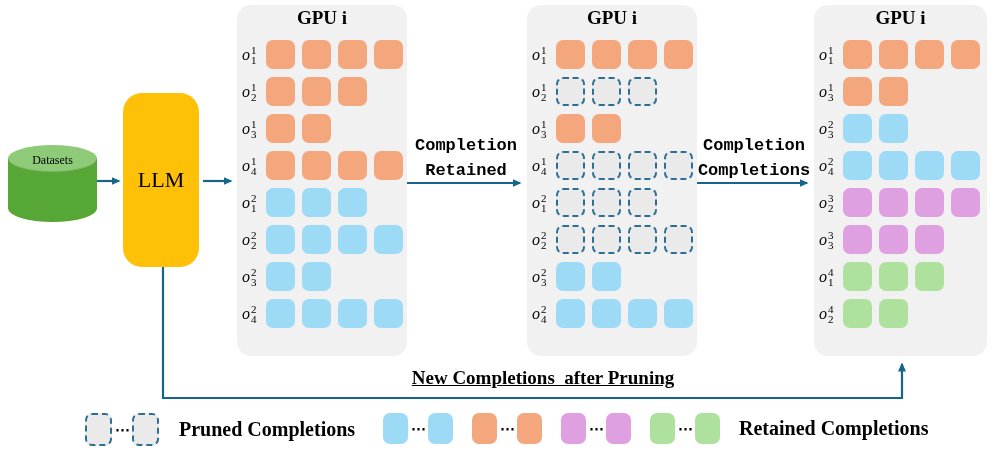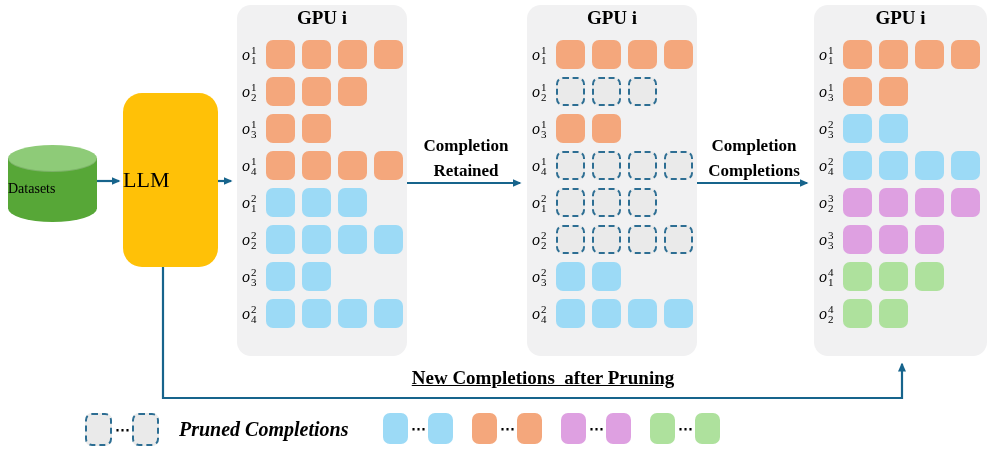--- a/index.html
+++ b/index.html
@@ -10,54 +10,54 @@
   svg.arrows{position:absolute;left:0;top:0;width:996px;height:455px;pointer-events:none;}
   svg.arrows line, svg.arrows path.fline{stroke:var(--arrow);stroke-width:2.2;fill:none;}
   .ah{fill:var(--arrow);}
 
   
   .cyl{position:absolute;left:8px;top:145px;width:89px;height:77px;}
   .cyl-body{position:absolute;left:0;top:13px;width:89px;height:64px;background:var(--ds-body);
     border-radius:0 0 45px 45px / 0 0 14px 14px;}
   .cyl-top{position:absolute;left:0;top:0;width:89px;height:27px;background:var(--ds-top);
     border-radius:50%;box-shadow:inset 0 -1px 0 rgba(0,0,0,.12);}
-  .cyl-label{position:absolute;left:0;top:36px;width:100%;font-size:14px;}
+  .cyl-label{position:absolute;left:0;top:8px;width:100%;text-align:center;font-size:12px;}
 
   
-  .llm{position:absolute;left:123px;top:93px;width:95px;height:174px;background:var(--llm);
-    border-radius:19px;display:flex;align-items:center;font-size:22px;}
+  .llm{position:absolute;left:123px;top:93px;width:76px;height:174px;background:var(--llm);
+    border-radius:19px;display:flex;align-items:center;justify-content:center;font-size:22px;}
 
   
   .panel{position:absolute;top:5px;height:351px;background:var(--panel-bg);border-radius:14px;
     box-sizing:border-box;padding-top:1px;}
   .panel-title{text-align:center;font-weight:bold;font-size:19px;height:24px;line-height:24px;}
   .rows{display:flex;flex-direction:column;gap:8px;margin-top:10px;padding-left:5px;}
   .prow{display:flex;align-items:center;height:29px;}
   .olabel{display:inline-flex;align-items:center;width:24px;flex:none;font-size:16px;}
   .obase{font-style:italic;font-family:"Liberation Serif",serif;}
   .scripts{display:inline-flex;flex-direction:column;font-size:11px;line-height:10px;margin-left:1px;}
   .sq{width:29px;height:29px;border-radius:7px;margin-right:7px;flex:none;box-sizing:border-box;}
   .sq.orange{background:var(--orange);} .sq.blue{background:var(--blue);}
   .sq.pink{background:var(--pink);}     .sq.green{background:var(--green);}
   .sq.pruned{background:var(--pruned-fill);border:2px dashed var(--pruned-border);}
 
   
-  .flow-label{position:absolute;width:140px;text-align:center;font-weight:bold;font-size:17px;line-height:25px;}
+  .flow-label{position:absolute;width:140px;text-align:center;font-weight:bold;font-size:17px;line-height:25px;font-family:Liberation Mono, monospace;}
   .feedback-label{position:absolute;top:367px;left:543px;transform:translateX(-50%);
     font-weight:bold;font-size:19px;white-space:pre;text-decoration:underline;}
 
   
   .legend{position:absolute;top:413px;display:flex;align-items:center;}
   .legend-left{left:85px;} .legend-right{left:383px;}
   .lsq{width:25px;height:31px;border-radius:7px;flex:none;box-sizing:border-box;}
   .lsq.pruned{width:27px;height:33px;background:var(--pruned-fill);border:2px dashed var(--pruned-border);}
   .lsq.blue{background:var(--blue);} .lsq.orange{background:var(--orange);}
   .lsq.pink{background:var(--pink);} .lsq.green{background:var(--green);}
   .ldots{font-size:15px;font-weight:bold;margin:0 3px;letter-spacing:-1px;}
-  .ltext{font-weight:bold;font-size:20px;margin-left:20px;white-space:nowrap;font-style:italic;}
+  .ltext{font-weight:bold;font-size:20px;margin-left:20px;white-space:nowrap;}
   .lpair{display:flex;align-items:center;margin-right:19px;}
 </style>
 </head>
 <body>
 
 <div class="canvas">
 
   <svg class="arrows">
     <defs>
       <marker id="ah" markerWidth="9" markerHeight="8" refX="7.5" refY="4" orient="auto" markerUnits="userSpaceOnUse">
@@ -422,15 +422,16 @@
           <span class="lsq pink"></span>
           <span class="ldots">⋯</span>
           <span class="lsq pink"></span>
         </span>
         <span class="lpair">
           <span class="lsq green"></span>
           <span class="ldots">⋯</span>
           <span class="lsq green"></span>
         </span>
       </span>
+    <span class="ltext" style="margin-left:0;">Retained Completions</span>
   </div>
 
 </div>
 
 </body></html>

